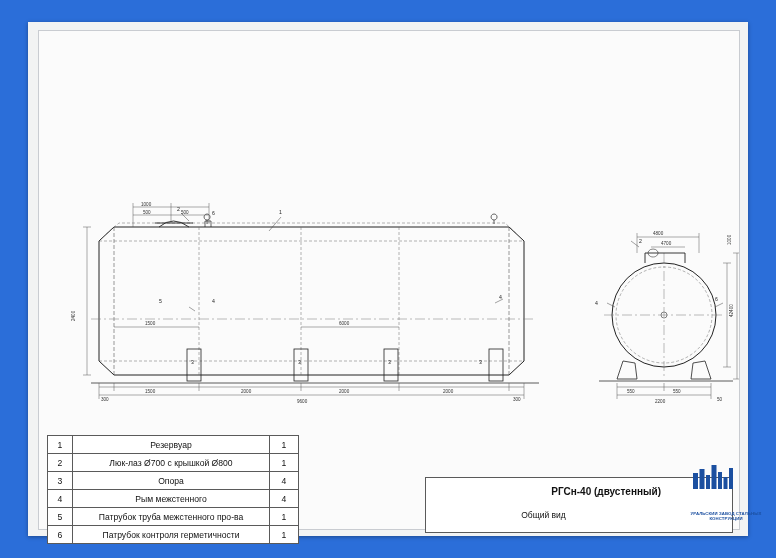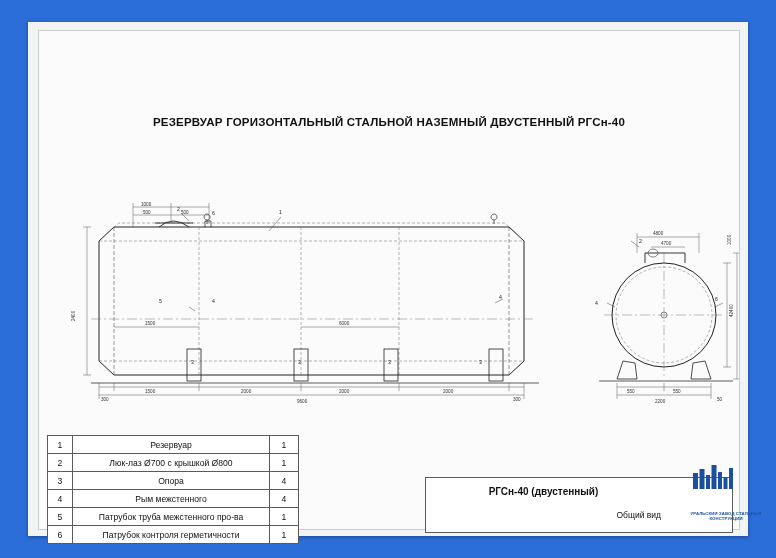--- a/index.html
+++ b/index.html
@@ -81,29 +81,29 @@
     left: 386px;
     top: 446px;
     width: 306px;
     height: 54px;
     border: 1px solid #5a5a5a;
     background: #fff;
   }
   .stamp .l1 {
     position: absolute;
     left: 0; top: 8px; width: 235px;
-    text-align: center;
+    text-align: right;
     font-size: 10px;
     font-weight: bold;
     color: #111;
   }
   .stamp .l2 {
     position: absolute;
     left: 0; top: 32px; width: 235px;
-    text-align: right;
+    text-align: center;
     font-size: 8.5px;
     color: #111;
   }
 
   
   .logo {
     position: absolute;
     left: 644px;
     top: 432px;
     width: 86px;
@@ -135,21 +135,20 @@
     color: #1b4fa0;
     letter-spacing: 0.1px;
   }
 </style>
 </head>
 <body>
 
 <div class="page">
   <div class="sheet">
 
-    <div class="title-main">РЕЗЕРВУАР ГОРИЗОНТАЛЬНЫЙ СТАЛЬНОЙ НАЗЕМНЫЙ ДВУСТЕННЫЙ РГСн-40</div>
 
     <div class="draw">
       <svg width="700" height="498" viewBox="0 0 700 498">
         <g stroke="#333" fill="none" stroke-width="0.7" font-family="Liberation Sans, sans-serif">
 
           <g>
 
             <path d="M 60 210 L 75 196 L 470 196 L 485 210 L 485 330 L 470 344 L 75 344 L 60 330 Z" stroke="#222" stroke-width="1"></path>
 
             <path d="M 75 196 L 75 344" stroke="#555" stroke-width="0.6" stroke-dasharray="4,2"></path>

